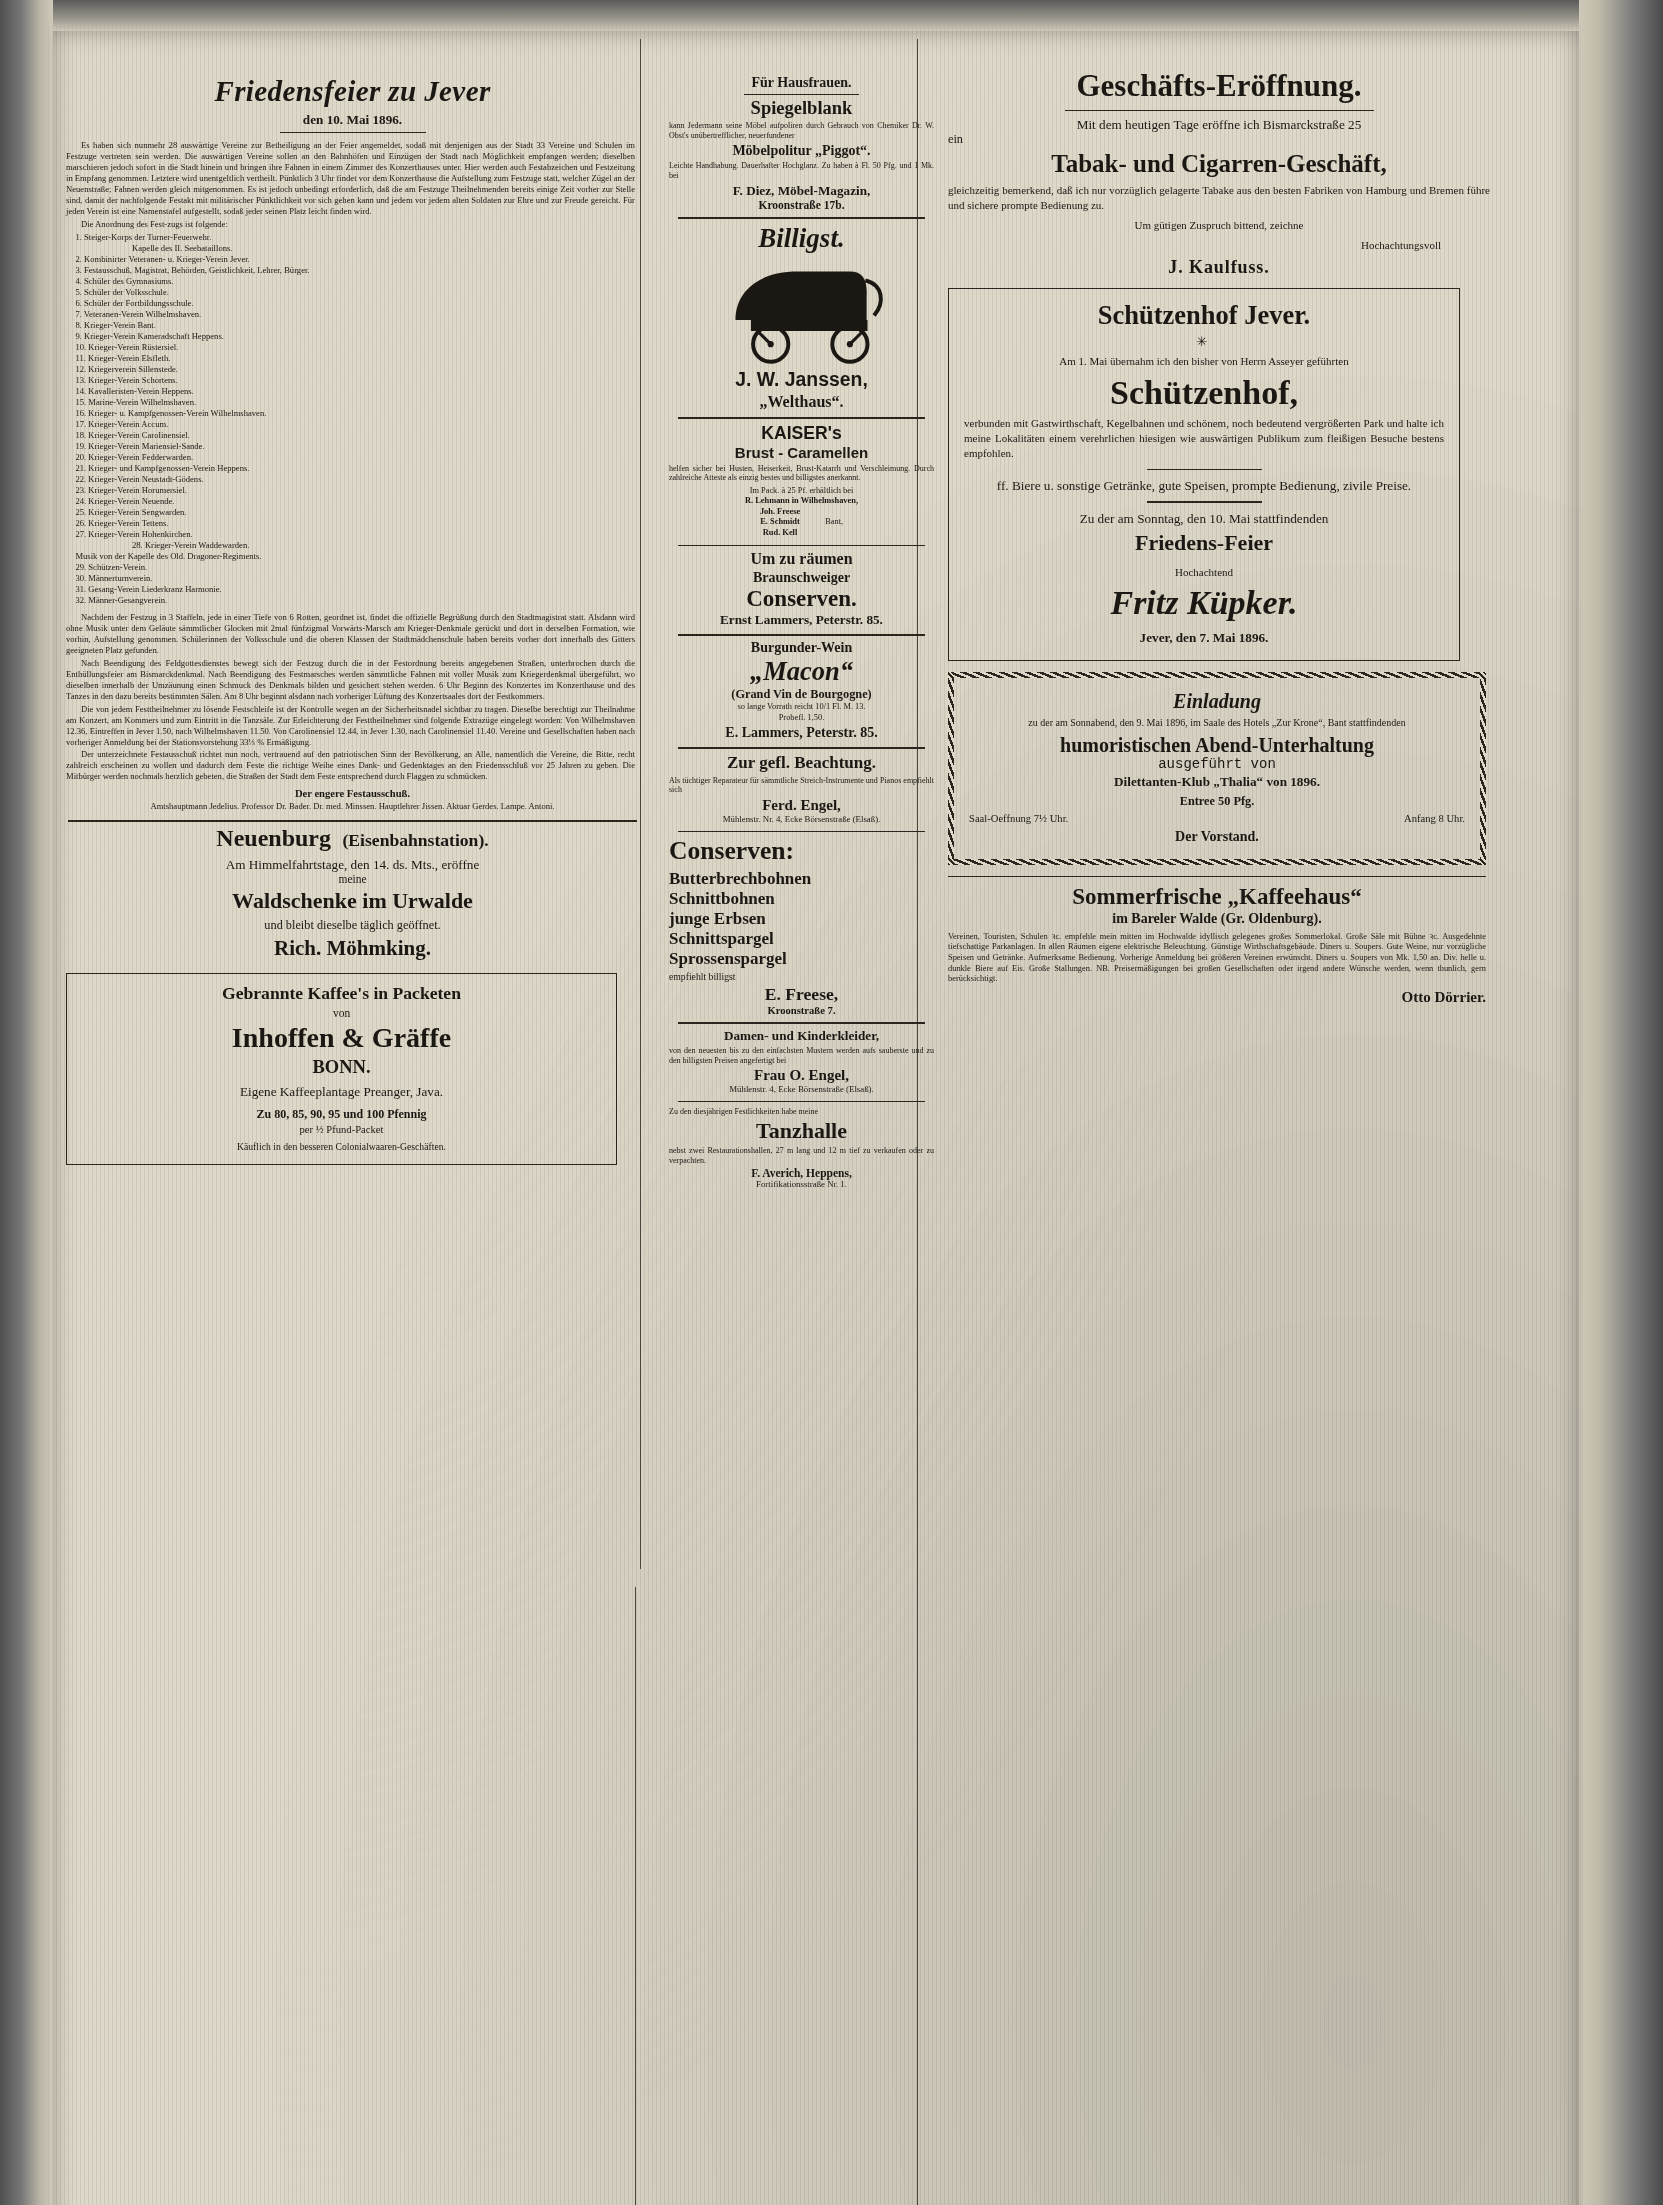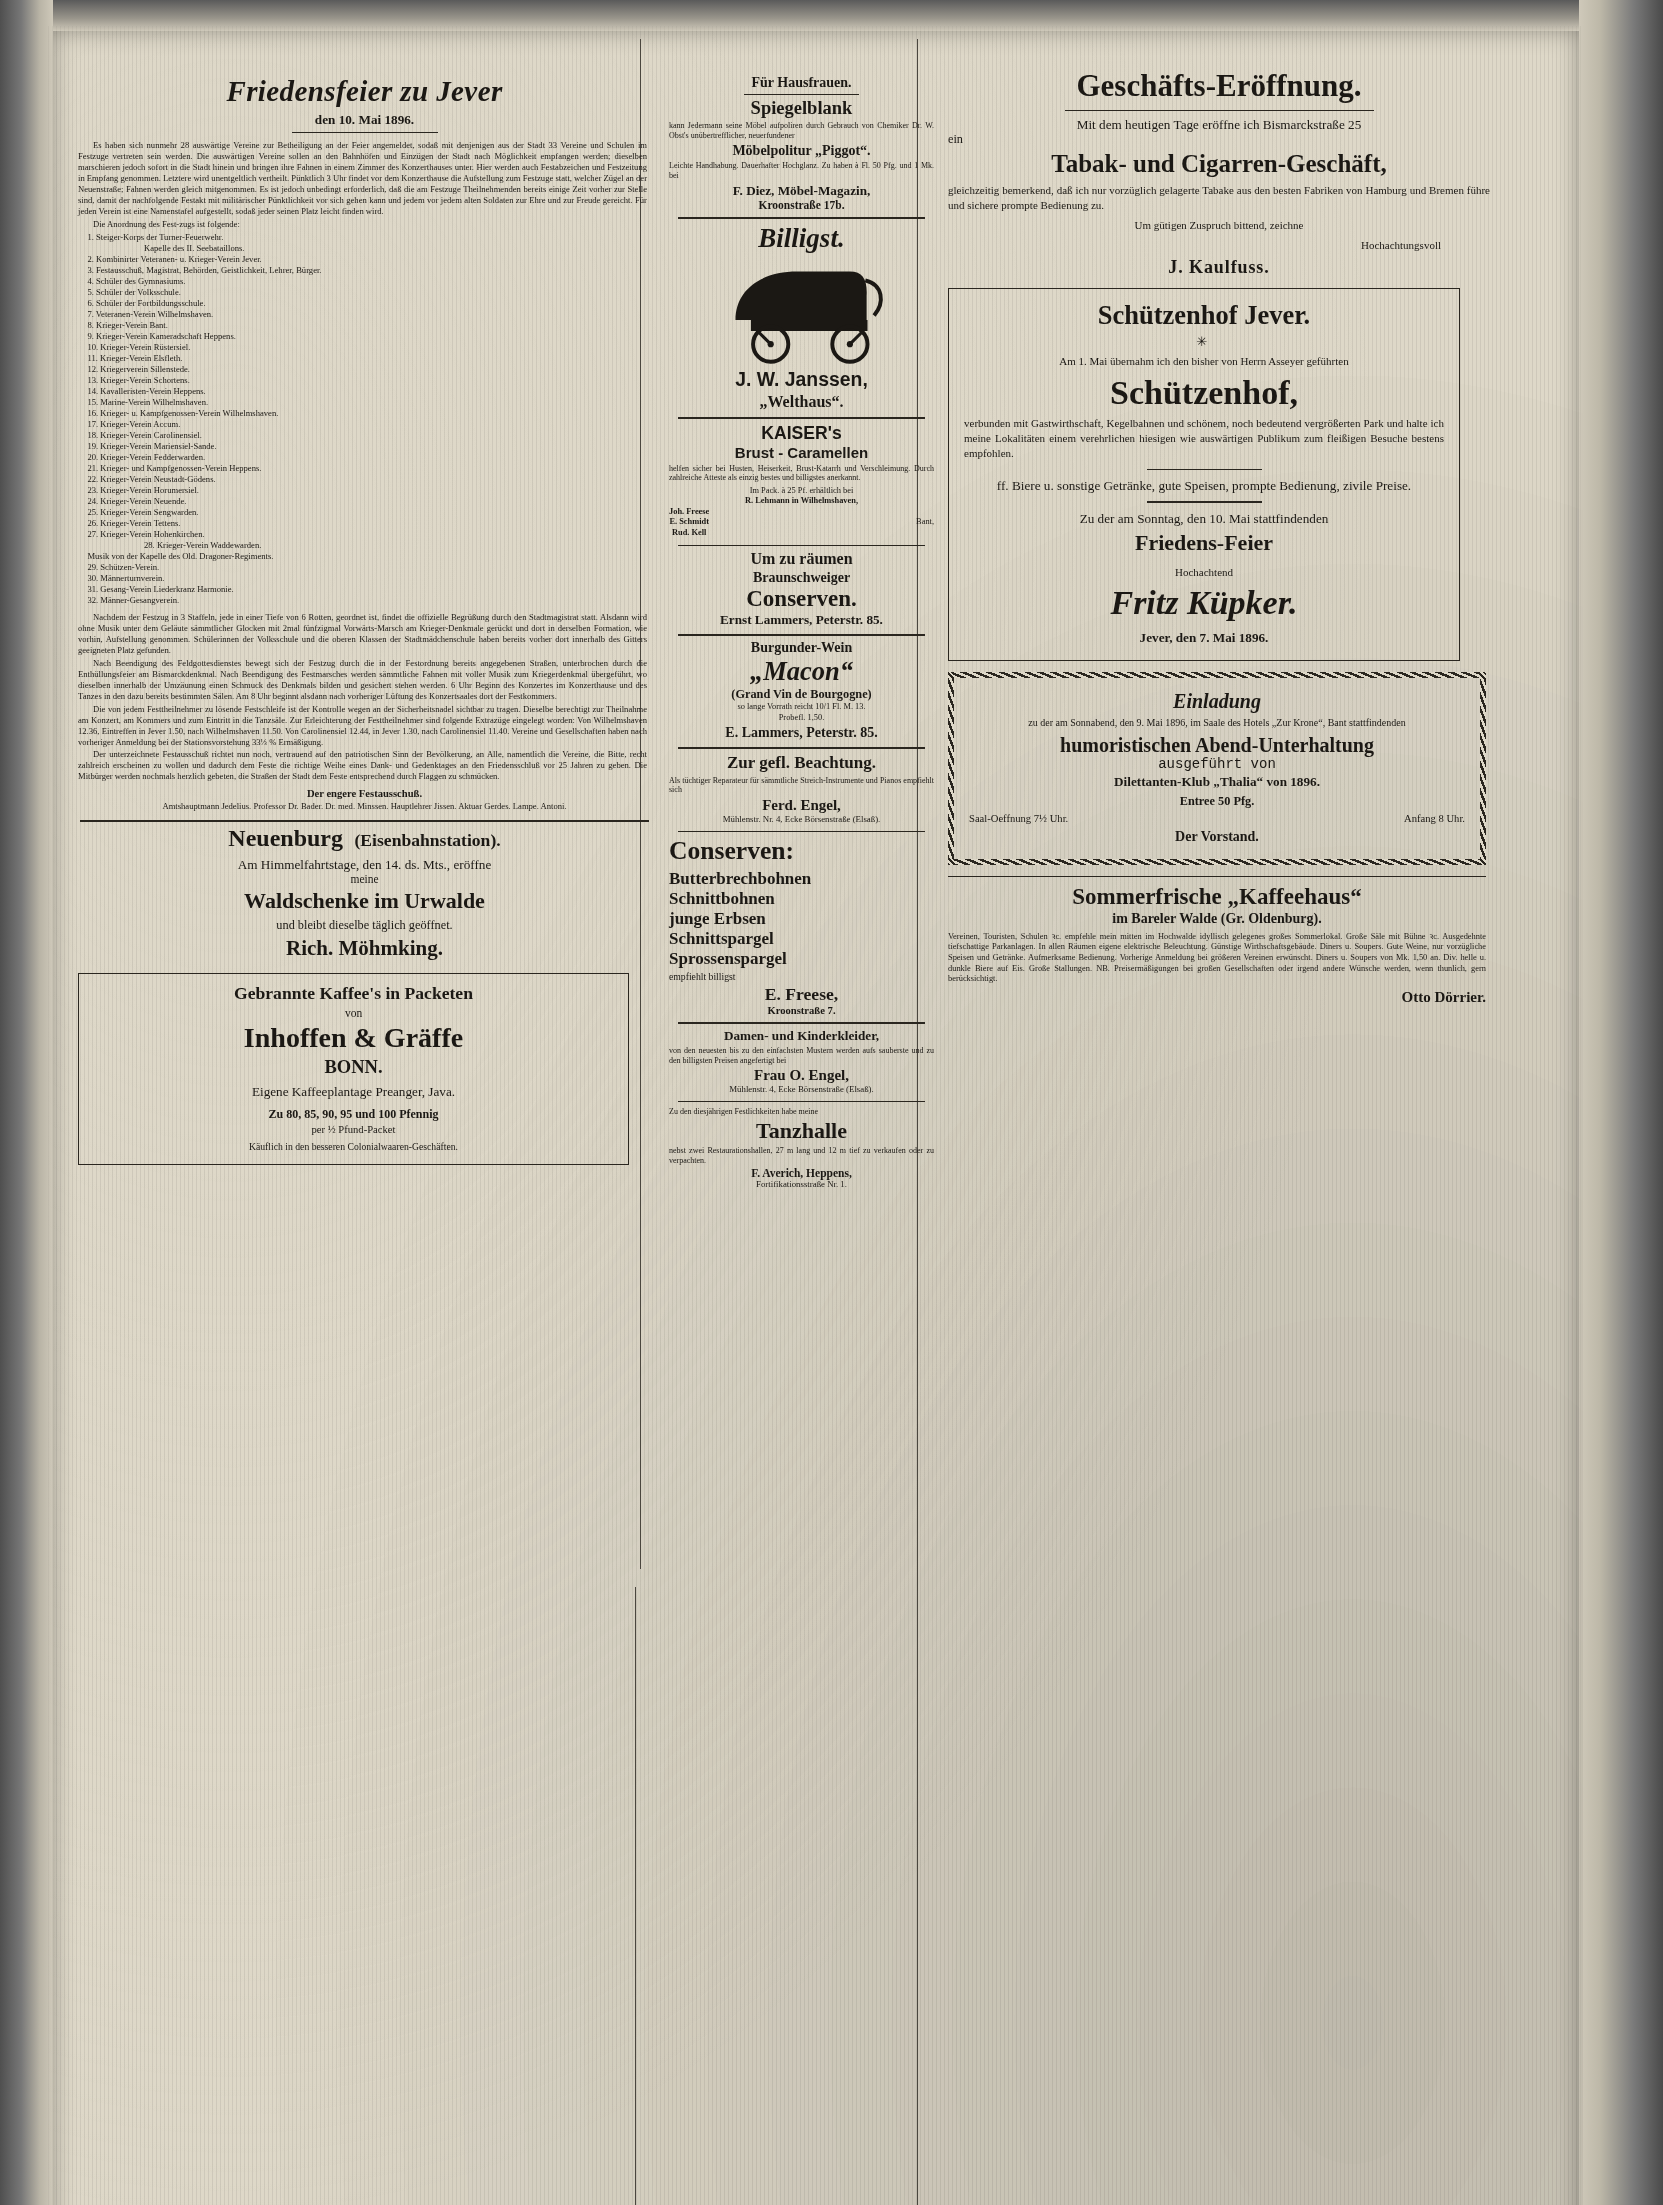--- a/index.html
+++ b/index.html
@@ -30,21 +30,21 @@
     position:absolute;right:0;top:0;width:84px;height:2555px;
     background:linear-gradient(270deg,#4a4a4a 0%,#7a7a7a 35%,#bdb8a8 75%,#cfc9ba 100%);
   }
   .edge-top{
     position:absolute;left:0;top:0;width:1663px;height:31px;
     background:linear-gradient(180deg,#5a5a5a 0%,#9a968c 60%,#cfc9ba 100%);
   }
 
   
   .col{position:absolute;top:0;box-sizing:border-box;color:#1b1814;}
-  .col1{left:30px;top:49px;width:573px;}
+  .col1{left:18px;top:49px;width:573px;}
   .col2{left:621px;top:49px;width:265px;}
   .col3{left:900px;top:42px;width:542px;}
 
   .vrule{position:absolute;background:#4a463e;width:1.3px;}
 
   h1,h2,h3,h4,p,ul,li{margin:0;padding:0;}
 
   .hdr-friedensfeier{
     font-family:"Liberation Serif",serif;font-style:italic;font-weight:bold;
     font-size:29px;letter-spacing:0.4px;text-align:center;white-space:nowrap;
@@ -241,21 +241,21 @@
       </div>
 
       <div class="rule" style="width:247px;height:1.3px;margin:4.4px auto;"></div>
 
       <div class="ad">
         <div class="kaiser">KAISER's</div>
         <div class="brustcar">Brust - Caramellen</div>
         <div class="ad-small" style="margin-top:2.6px;">helfen sicher bei Husten, Heiserkeit, Brust-Katarrh und Verschleimung. Durch zahlreiche Atteste als einzig bestes und billigstes anerkannt.</div>
         <div class="ad-c" style="margin-top:2.6px;">Im Pack. à 25 Pf. erhältlich bei</div>
         <div class="ad-c b">R. Lehmann in Wilhelmshaven,</div>
-        <div style="display:flex;justify-content:space-between;align-items:center;gap:25px;">
+        <div style="display:flex;justify-content:center;align-items:center;gap:25px;">
           <div>
             <div class="ad-c b">Joh. Freese</div>
             <div class="ad-c b">E. Schmidt</div>
             <div class="ad-c b">Rud. Kell</div>
           </div>
           <div class="ad-c">Bant,</div>
         </div>
       </div>
 
       <div class="rule" style="width:247px;height:1.3px;margin:4.4px auto;"></div>

